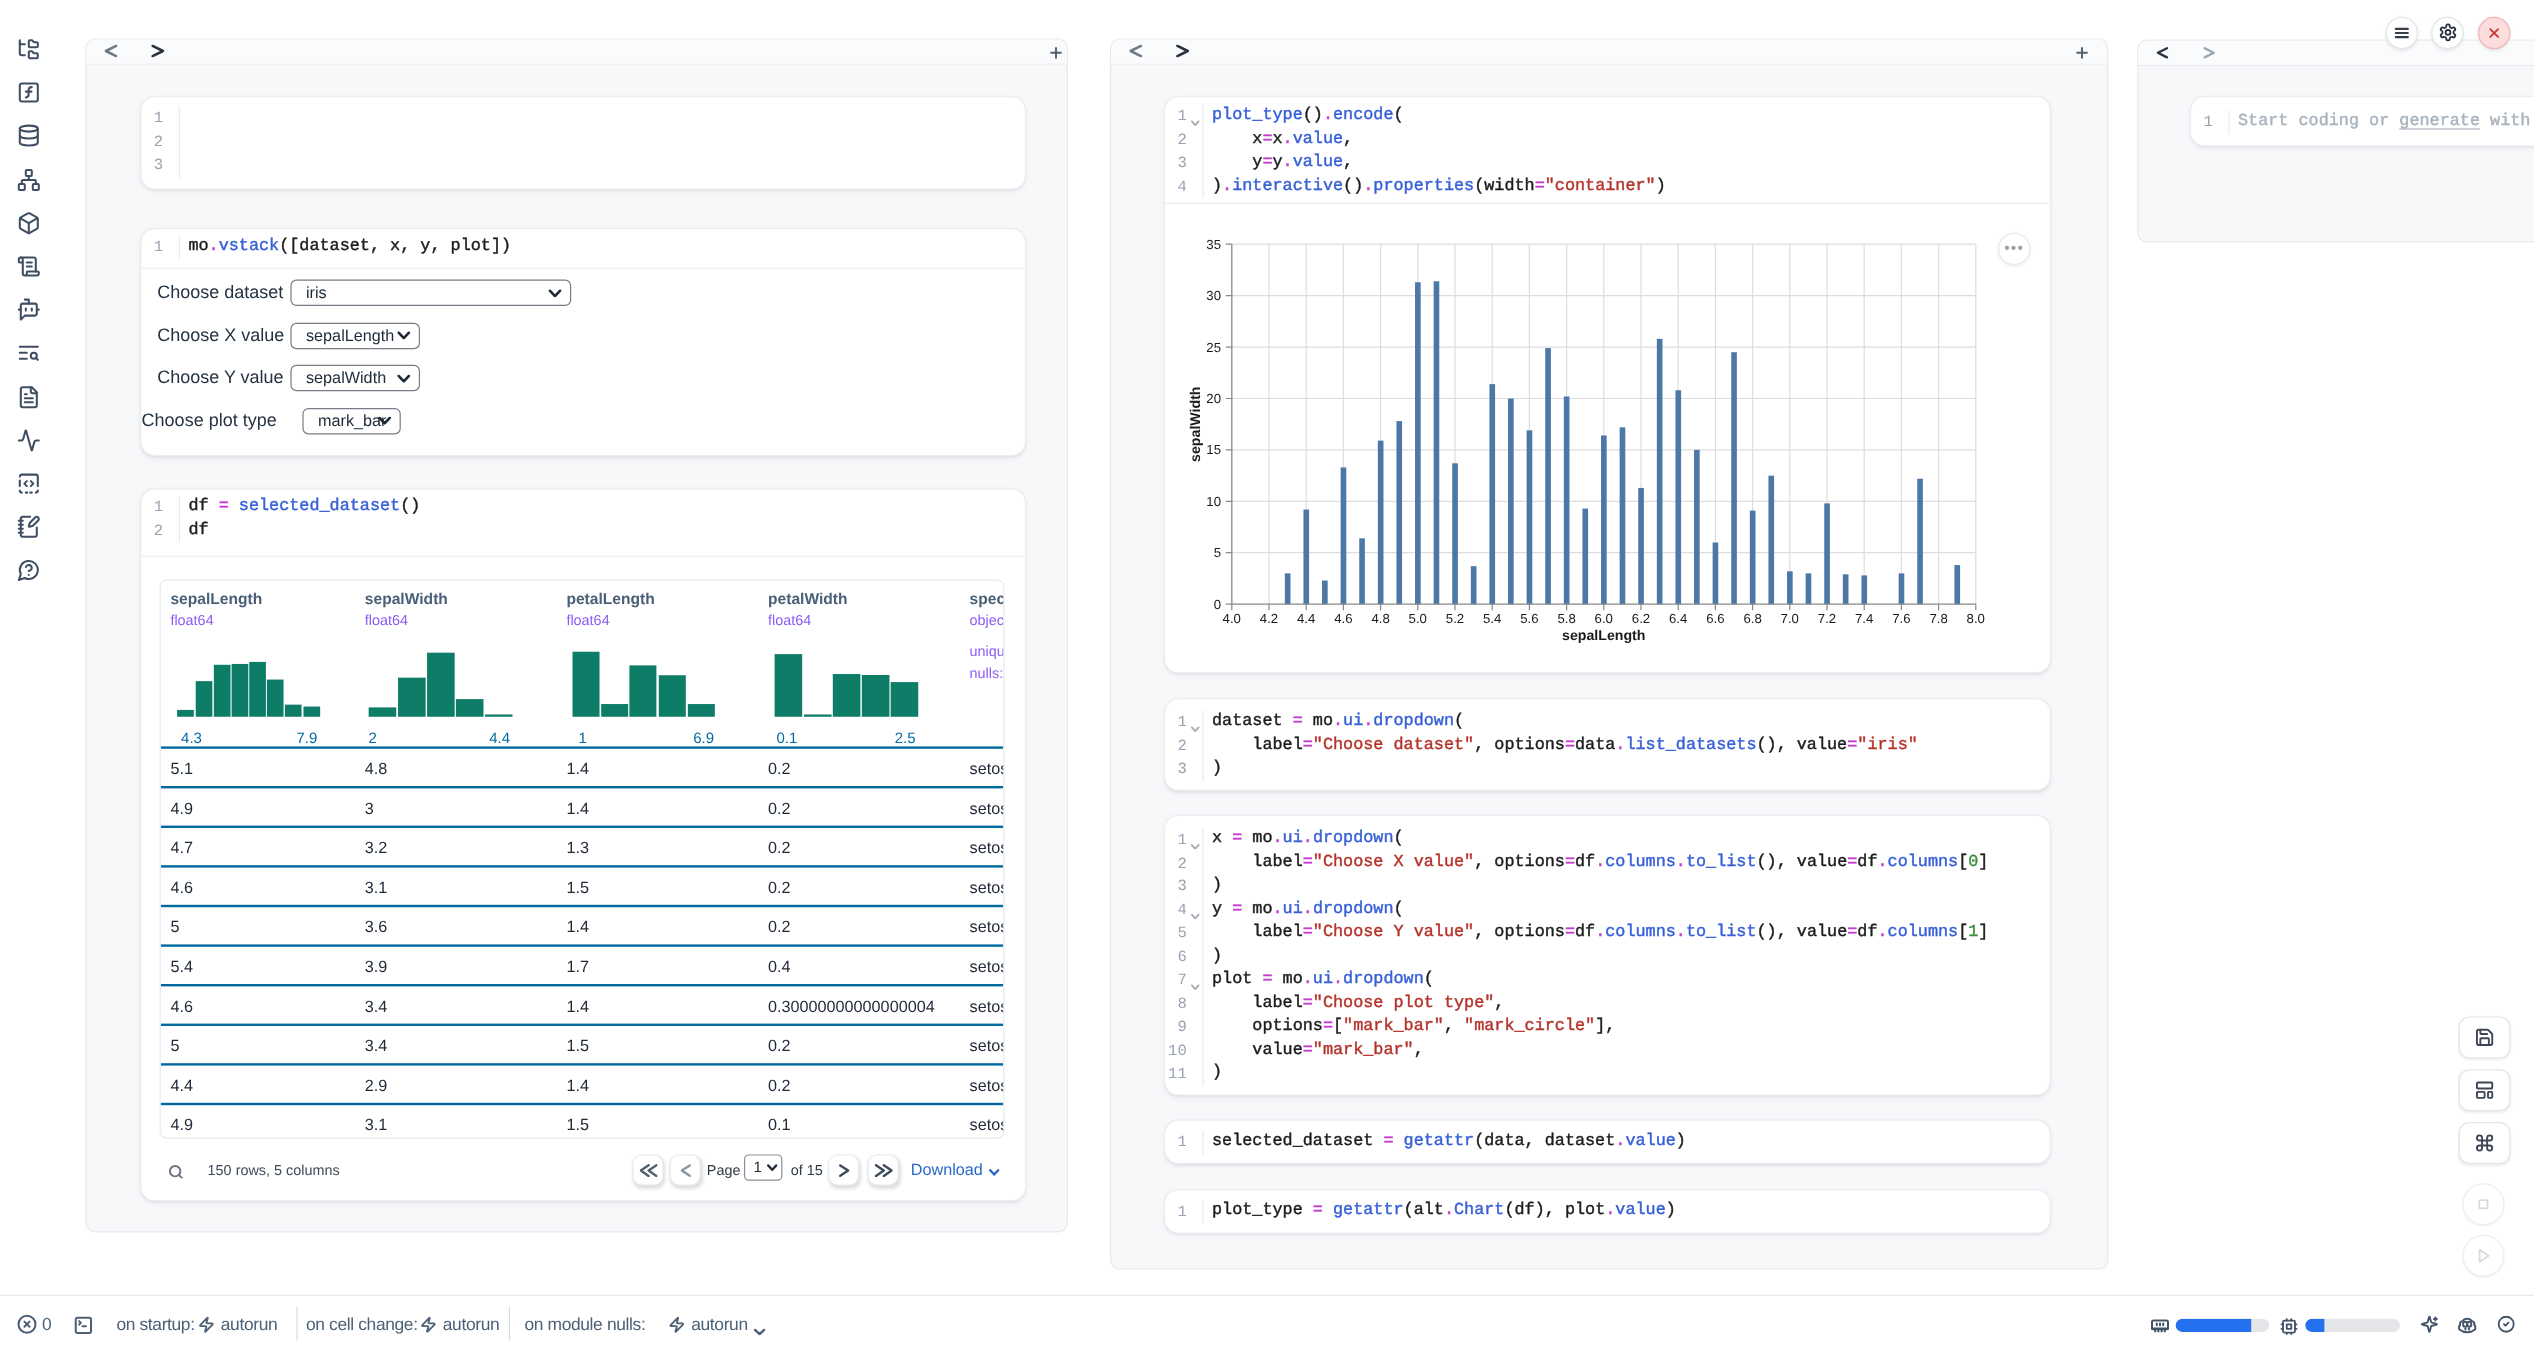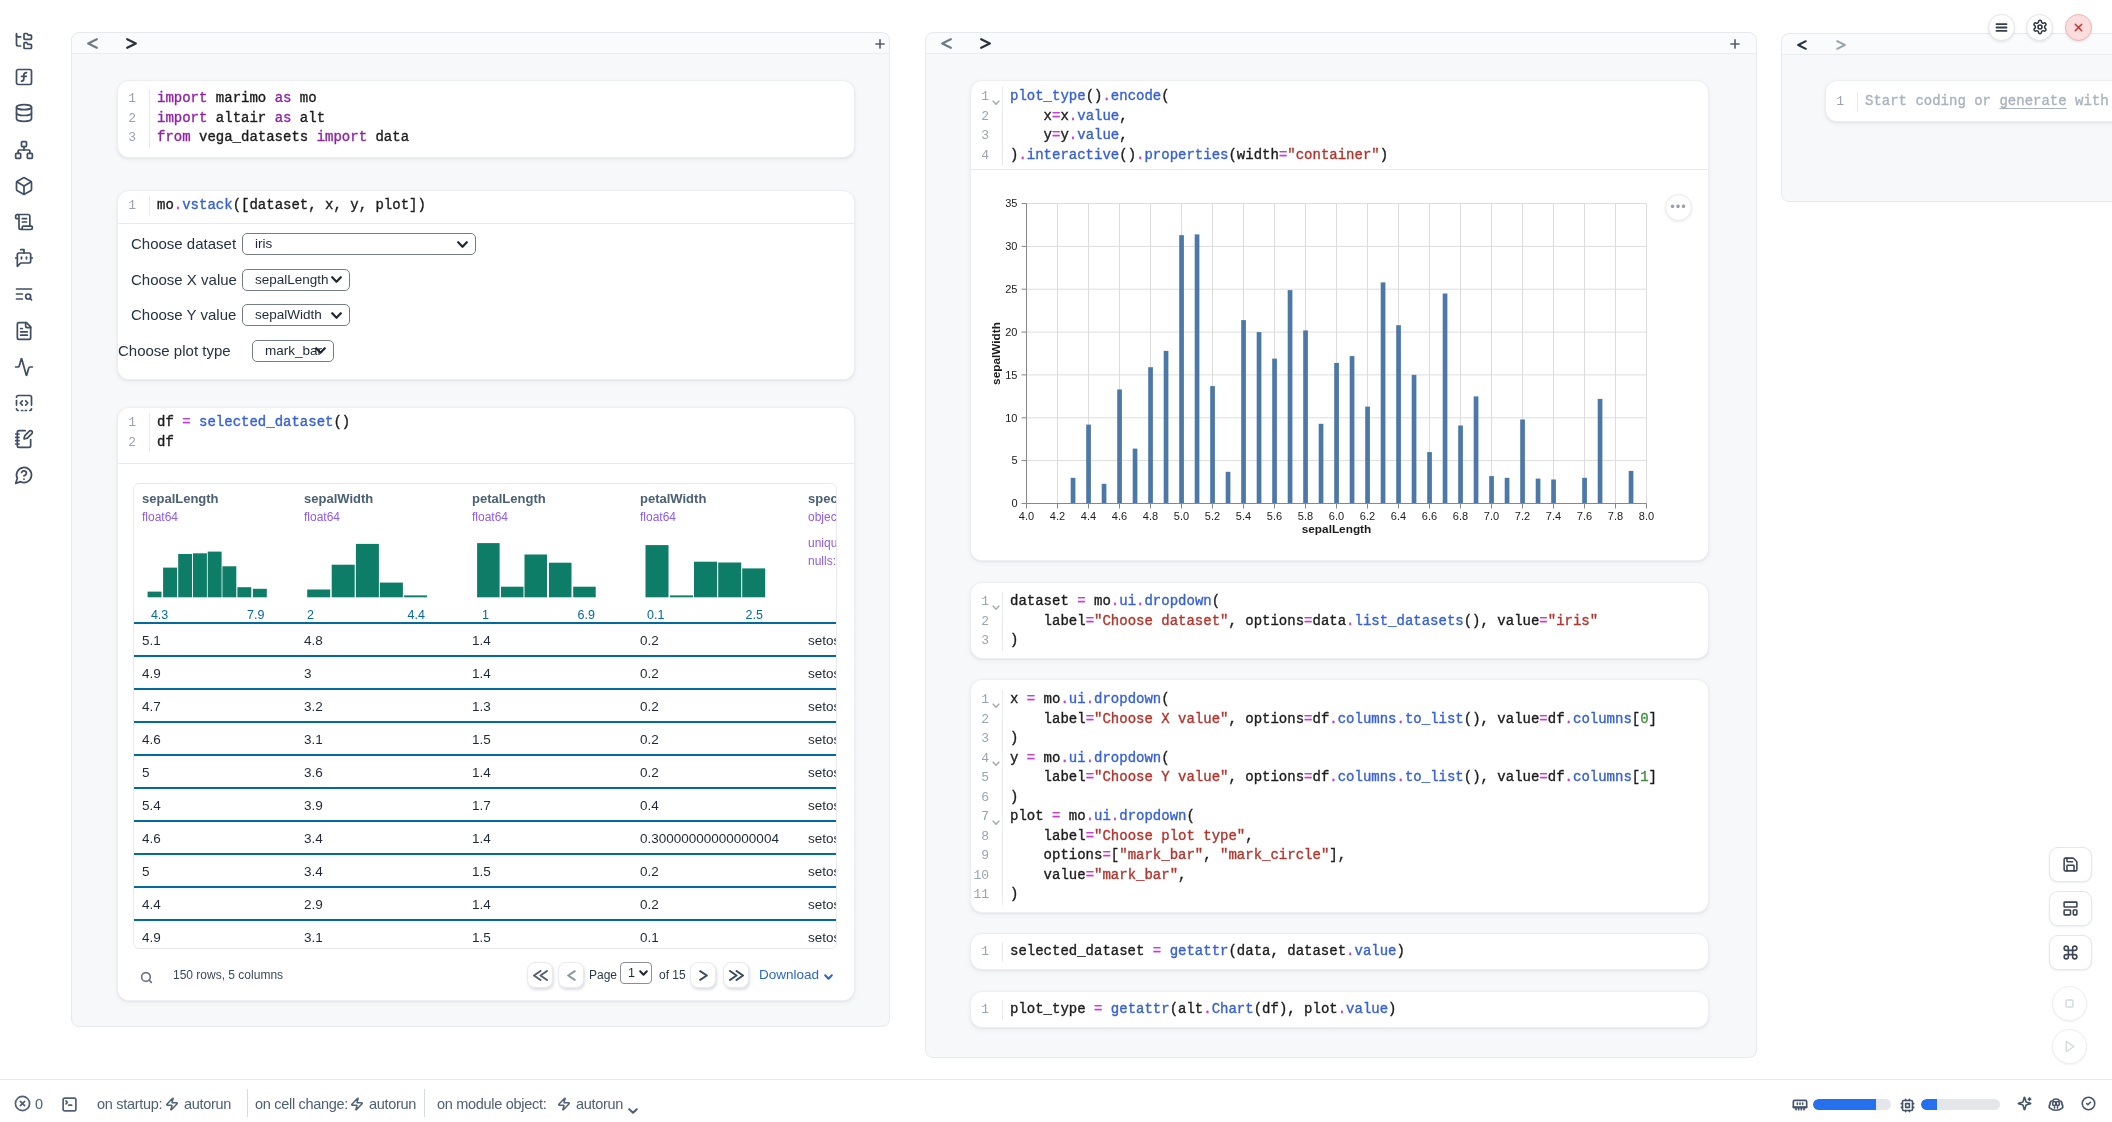--- a/index.html
+++ b/index.html
@@ -139,21 +139,20 @@
           <path d="M12 5v14"></path>
         </svg></div>
     </div>
     <div class="cell" style="left:45px;top:47px;width:738px;height:78px;border-radius:12px">
       <div class="codearea" style="padding-top:8px">
         <div class="gutter">
           <div class="gl">1</div>
           <div class="gl">2</div>
           <div class="gl">3</div>
         </div>
-        <div class="codecol"><div class="cl"><i class="k">import</i> marimo <i class="k">as</i> mo</div><div class="cl"><i class="k">import</i> altair <i class="k">as</i> alt</div><div class="cl"><i class="k">from</i> vega_datasets <i class="k">import</i> data</div></div>
       </div>
     </div>
     <div class="cell" style="left:45px;top:157px;width:738px;height:190px;border-radius:12px">
       <div class="codearea" style="padding-top:5px">
         <div class="gutter">
           <div class="gl">1</div>
         </div>
         <div class="codecol"><div class="cl">mo<i class="o">.</i><i class="f">vstack</i>([dataset, x, y, plot])</div></div>
       </div>
       <div class="out" style="top:32px">
@@ -649,21 +648,21 @@
         <path d="M4 14a1 1 0 0 1-.78-1.63l9.9-10.2a.5.5 0 0 1 .86.46l-1.92 6.02A1 1 0 0 0 13 10h7a1 1 0 0 1 .78 1.63l-9.9 10.2a.5.5 0 0 1-.86-.46l1.92-6.02A1 1 0 0 0 11 14z"></path>
       </svg></div>
     <div class="sbt" style="left:184px">autorun</div>
     <div class="sbsep" style="left:247px"></div>
     <div class="sbt" style="left:255px">on cell change:</div>
     <div style="position:absolute;left:350px;top:17px"><svg class="" style="" width="14" height="14" viewBox="0 0 24 24" fill="none" stroke="#4d6076" stroke-width="2.6" stroke-linecap="round" stroke-linejoin="round">
         <path d="M4 14a1 1 0 0 1-.78-1.63l9.9-10.2a.5.5 0 0 1 .86.46l-1.92 6.02A1 1 0 0 0 13 10h7a1 1 0 0 1 .78 1.63l-9.9 10.2a.5.5 0 0 1-.86-.46l1.92-6.02A1 1 0 0 0 11 14z"></path>
       </svg></div>
     <div class="sbt" style="left:369px">autorun</div>
     <div class="sbsep" style="left:424px"></div>
-    <div class="sbt" style="left:437px">on module object:</div>
+    <div class="sbt" style="left:437px">on module nulls:</div>
     <div style="position:absolute;left:557px;top:17px"><svg class="" style="" width="14" height="14" viewBox="0 0 24 24" fill="none" stroke="#4d6076" stroke-width="2.6" stroke-linecap="round" stroke-linejoin="round">
         <path d="M4 14a1 1 0 0 1-.78-1.63l9.9-10.2a.5.5 0 0 1 .86.46l-1.92 6.02A1 1 0 0 0 13 10h7a1 1 0 0 1 .78 1.63l-9.9 10.2a.5.5 0 0 1-.86-.46l1.92-6.02A1 1 0 0 0 11 14z"></path>
       </svg></div>
     <div class="sbt" style="left:576px">autorun</div>
     <div style="position:absolute;left:628px;top:20px"><svg width="10" height="6" viewBox="0 0 10 6" fill="none" stroke="#4d6076" stroke-width="2" stroke-linecap="round" stroke-linejoin="round">
         <path d="M1.2 1.2 L5.0 4.8 L8.8 1.2"></path>
       </svg></div>
     <div style="position:absolute;left:1792px;top:17px"><svg class="" style="" width="16" height="16" viewBox="0 0 24 24" fill="none" stroke="#44546a" stroke-width="2.5" stroke-linecap="round" stroke-linejoin="round">
         <path d="M6 19v-3"></path>
         <path d="M10 19v-3"></path>

